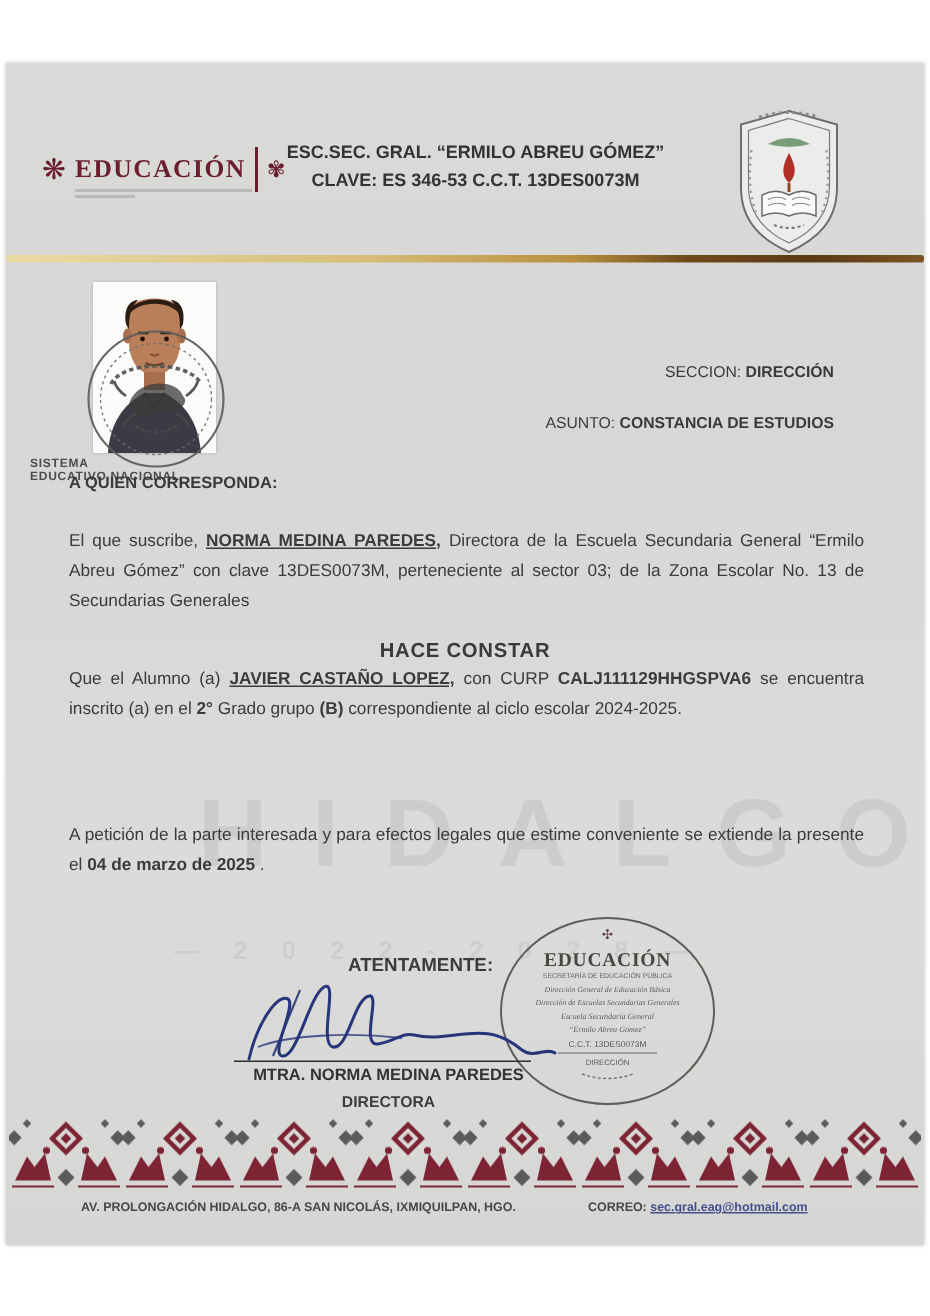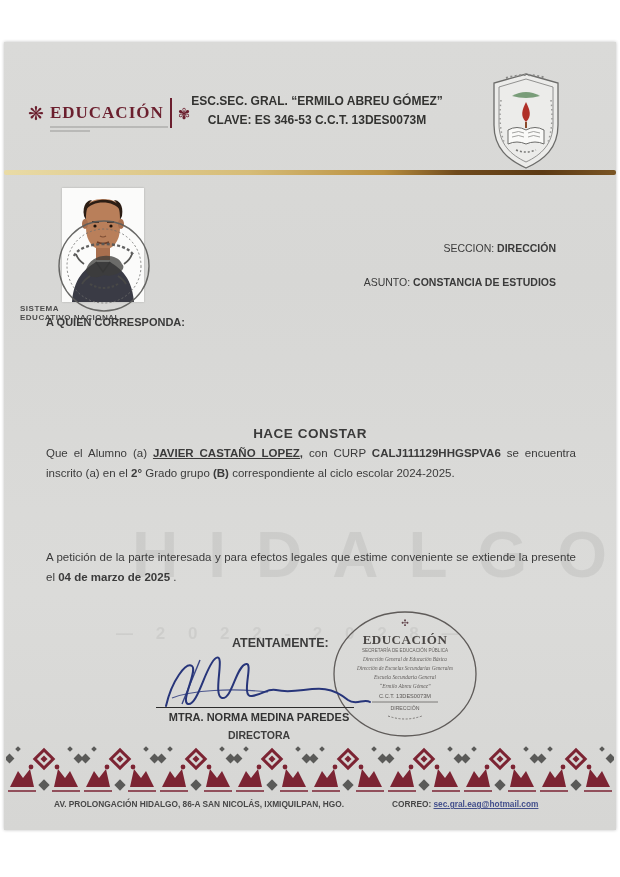--- a/index.html
+++ b/index.html
@@ -146,20 +146,21 @@
   <div class="abs seal-cap">
     <div class="l1">SISTEMA</div>
     <div class="l2">EDUCATIVO NACIONAL</div>
   </div>
 
   <div class="abs salutation">A QUIEN CORRESPONDA:</div>
 
   <div class="abs wm">HIDALGO</div>
   <div class="abs wm2">— 2 0 2 2 - 2 0 2 8 —</div>
 
+  <div class="abs para p1"><span>El que suscribe, </span><span class="uname">NORMA MEDINA PAREDES,</span><span> Directora de la Escuela Secundaria General “Ermilo Abreu Gómez” con clave 13DES0073M, perteneciente al sector 03; de la Zona Escolar No. 13 de Secundarias Generales</span></div>
 
   <div class="abs hace">HACE CONSTAR</div>
 
   <div class="abs para p2"><span>Que el Alumno (a) </span><span class="uname">JAVIER CASTAÑO LOPEZ,</span><span> con CURP </span><span class="bld">CALJ111129HHGSPVA6</span><span> se encuentra inscrito (a) en el </span><span class="bld">2°</span><span> Grado grupo </span><span class="bld">(B)</span><span> correspondiente al ciclo escolar 2024-2025.</span></div>
 
   <div class="abs para p3"><span>A petición de la parte interesada y para efectos legales que estime conveniente se extiende la presente el </span><span class="bld">04 de marzo de 2025</span><span> .</span></div>
 
   <div class="abs atent">ATENTAMENTE:</div>
 
   <svg class="abs dstamp" width="150" height="132" viewBox="0 0 150 132">

